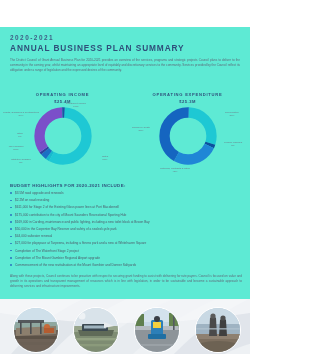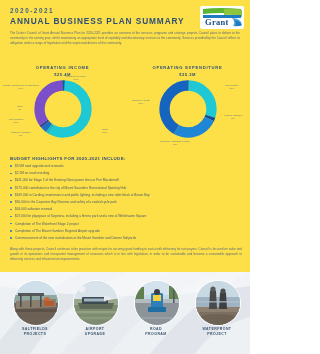--- a/index.html
+++ b/index.html
@@ -3,21 +3,21 @@
 <meta charset="utf-8">
 <style>
   html,body{margin:0;padding:0;}
   body{
     width:250px;height:354px;overflow:hidden;
     background:#ffffff;
     font-family:"Liberation Sans", sans-serif;
     color:#2b3a4a;
     position:relative;
   }
-  .page{position:absolute;inset:0;background:#fde047;}
+  .page{position:absolute;inset:0;background:#5eead4;margin-top:27px;}
 
   
   .header{position:absolute;left:0;top:0;width:250px;height:30px;}
   .year{position:absolute;left:10px;top:7px;font-size:6.4px;font-weight:bold;
         letter-spacing:1.5px;color:#3f5f86;}
   .main-title{position:absolute;left:10px;top:16px;font-size:8.3px;font-weight:bold;
         letter-spacing:0.9px;color:#2f4f7a;white-space:nowrap;}
 
   .logo{position:absolute;left:200px;top:6px;width:44px;height:23px;}
   .logo svg{display:block;}
@@ -71,32 +71,20 @@
 </style>
 </head>
 <body>
 
 <div class="page">
 
   <div class="header">
     <div class="year">2020-2021</div>
     <div class="main-title">ANNUAL BUSINESS PLAN SUMMARY</div>
 
-    <div class="logo">
-      <svg width="44" height="23" viewBox="0 0 44 23">
-        <rect x="0" y="0" width="44" height="23" rx="2" fill="#ffffff"></rect>
-        <path d="M2 3 H42 V9 H2 Z" fill="#ffffff"></path>
-        <path d="M3 3 Q20 1 41 3 L41 8 Q20 6 3 8 Z" fill="#5cb531"></path>
-        <path d="M24 3 Q34 2 42 4 L42 11 Q33 8 24 9 Z" fill="#8cc63f"></path>
-        <path d="M3 9 H41 V12 H3 Z" fill="#1f7ac0"></path>
-        <text x="5" y="19" font-family="Liberation Serif, serif" font-size="8.5" font-weight="bold" fill="#1b4f86" letter-spacing="0.3">Grant</text>
-        <path d="M32 12 Q41 12 42 19 Q38 21 33 20 Q36 16 32 12 Z" fill="#2f9bd6" opacity="0.85"></path>
-        <path d="M34 14 Q41 15 41.5 19.5 Q38 20.5 35 19.8 Q37 17 34 14 Z" fill="#1f7ac0"></path>
-      </svg>
-    </div>
   </div>
 
   <div class="intro">The District Council of Grant Annual Business Plan for 2020-2021 provides an overview of the services, programs and strategic projects Council plans to deliver to the community in the coming year, whilst maintaining an appropriate level of equitably and discretionary services to the community. Services provided by the Council reflect its obligation under a range of legislation and the expressed desires of the community.</div>
 
   <div class="charts">
 
     <div class="chart left">
       <div class="chart-title">OPERATING INCOME</div>
       <div class="chart-sub">$25.4M</div>
 

